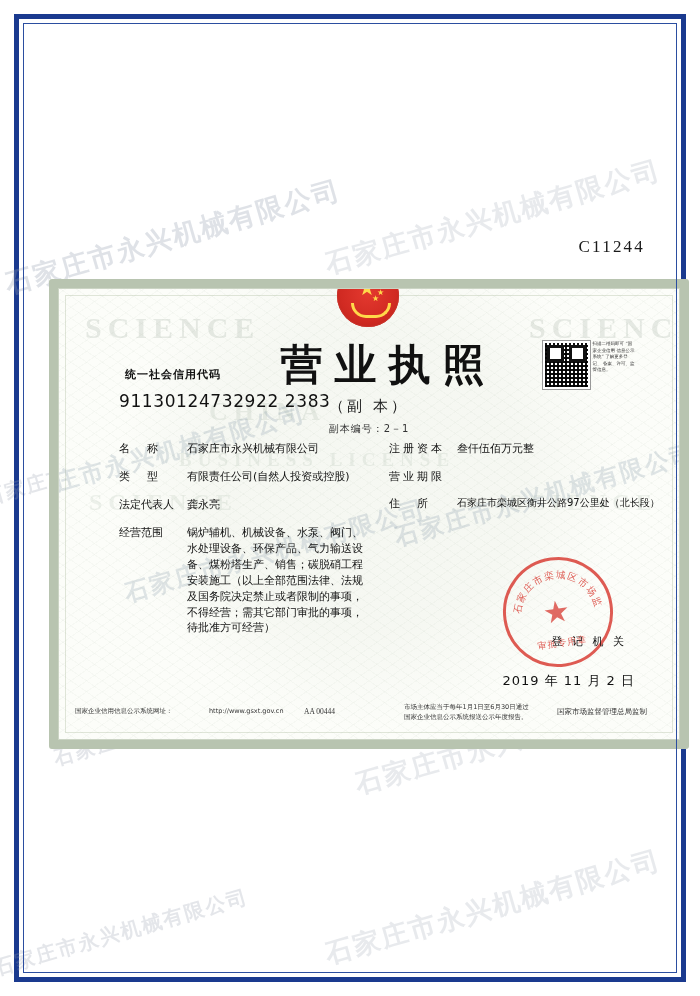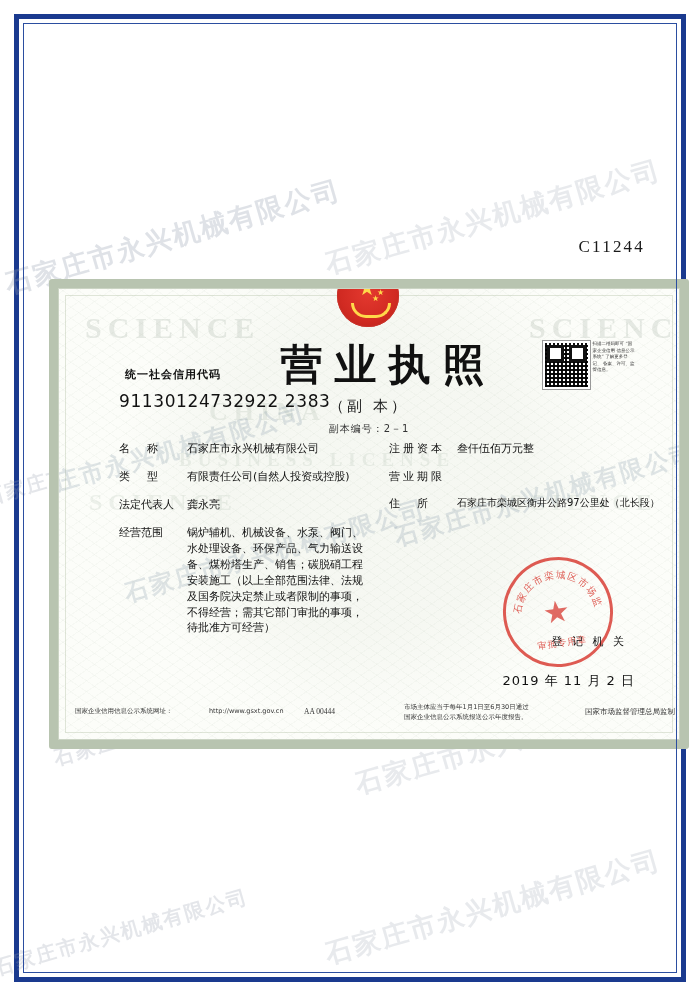--- a/index.html
+++ b/index.html
@@ -241,21 +241,21 @@
   
   .footer{
     position:absolute;left:0;right:0;bottom:6px;height:32px;
     font-family:"DejaVu Sans", sans-serif;
     font-size:6.5px;color:#333;
   }
   .f-left{position:absolute;left:16px;top:6px;}
   .f-url{position:absolute;left:150px;top:6px;}
   .f-code{position:absolute;left:245px;top:6px;font-family:"Liberation Serif",serif;font-size:7.5px;}
   .f-mid{position:absolute;left:345px;top:1px;line-height:1.6;}
-  .f-right{position:absolute;right:4px;top:6px;font-size:7.5px;}
+  .f-right{position:absolute;right:32px;top:6px;font-size:7.5px;}
 
   
   .wm{
     position:absolute;
     font-family:"DejaVu Sans", sans-serif;
     color:rgba(150,160,175,.30);
     font-size:27px;
     letter-spacing:2px;
     white-space:nowrap;
     transform:rotate(-16deg);

